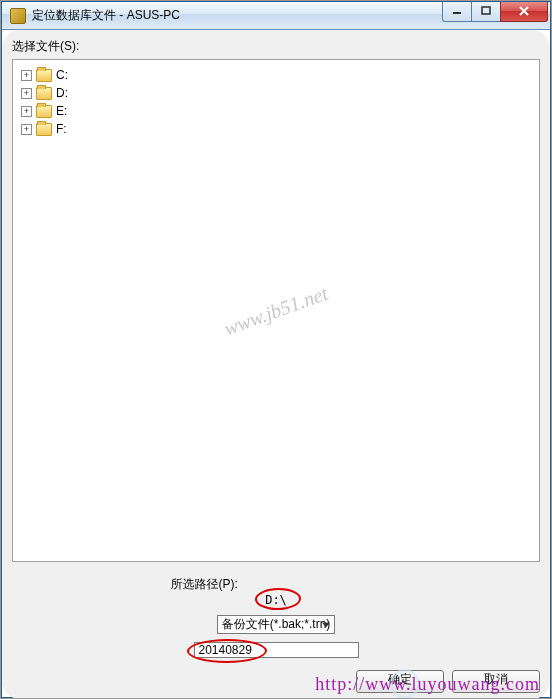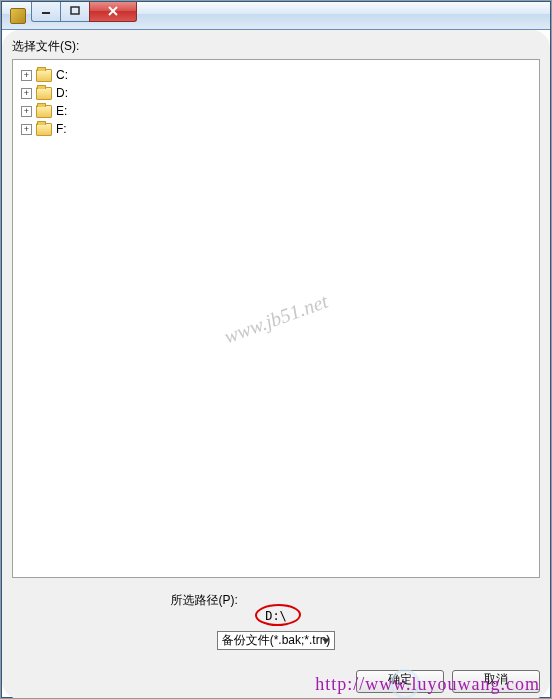--- a/index.html
+++ b/index.html
@@ -199,20 +199,21 @@
     pointer-events:none;
   }
 </style>
 </head>
 <body>
 
 <div class="outer-frame">
 
   <div class="titlebar">
     <span class="app-icon"></span>
+    <span class="title-text">定位数据库文件 - ASUS-PC</span>
     <div class="win-controls">
       <div class="win-btn min">
         <svg width="10" height="10">
             <line x1="1" y1="7" x2="9" y2="7" stroke="#2b2b2b" stroke-width="2"></line>
           </svg>
       </div>
       <div class="win-btn max">
         <svg width="10" height="10">
             <rect x="1" y="1" width="8" height="7" fill="none" stroke="#2b2b2b" stroke-width="1.5"></rect>
           </svg>
@@ -263,20 +264,24 @@
     </div>
 
     <div class="form-row">
       <div class="combo">
         <span>备份文件(*.bak;*.trn)</span>
         <span class="caret"></span>
       </div>
     </div>
 
     <div class="form-row">
+      <div class="text-input" style="position:relative;">
+        <input type="text" value="20140829" style="">
+        <span class="ring big"></span>
+      </div>
     </div>
 
     <div class="buttons">
       <div class="btn">
         <span>确定</span>
       </div>
       <div class="btn">
         <span>取消</span>
       </div>
       <span class="bottom-logo"></span>

